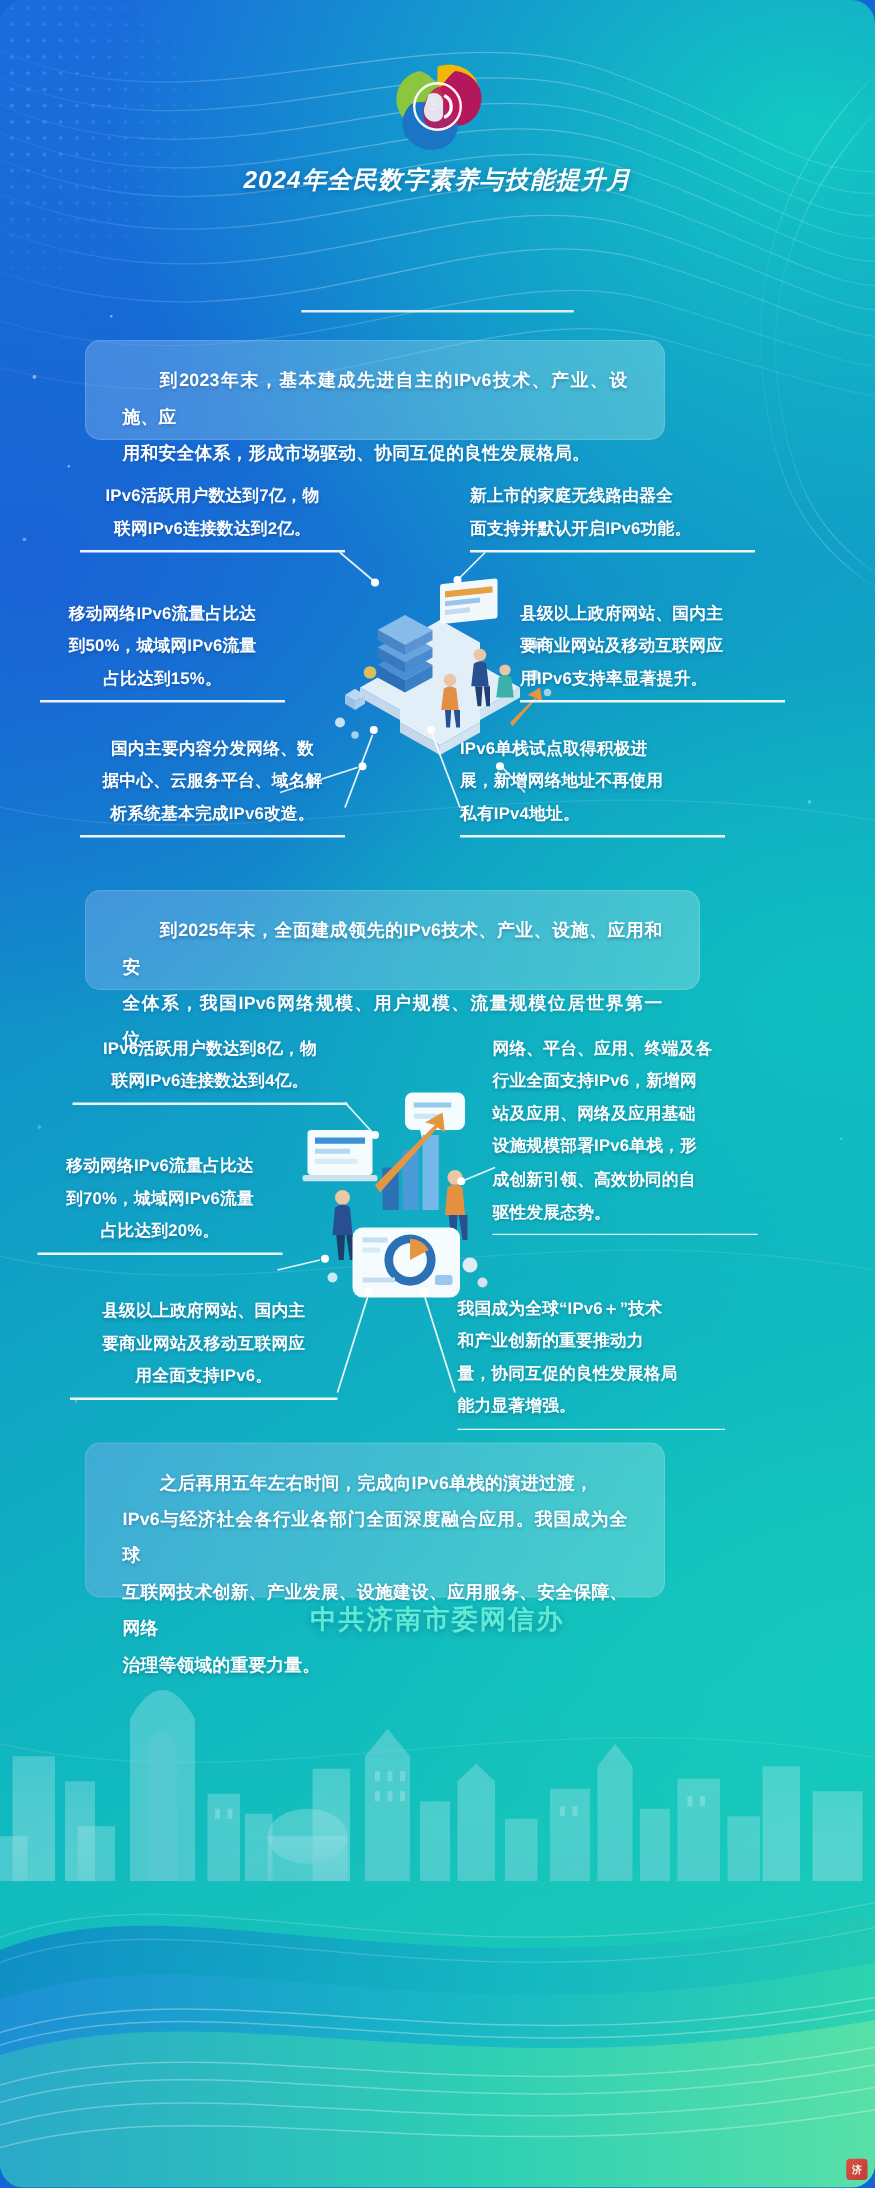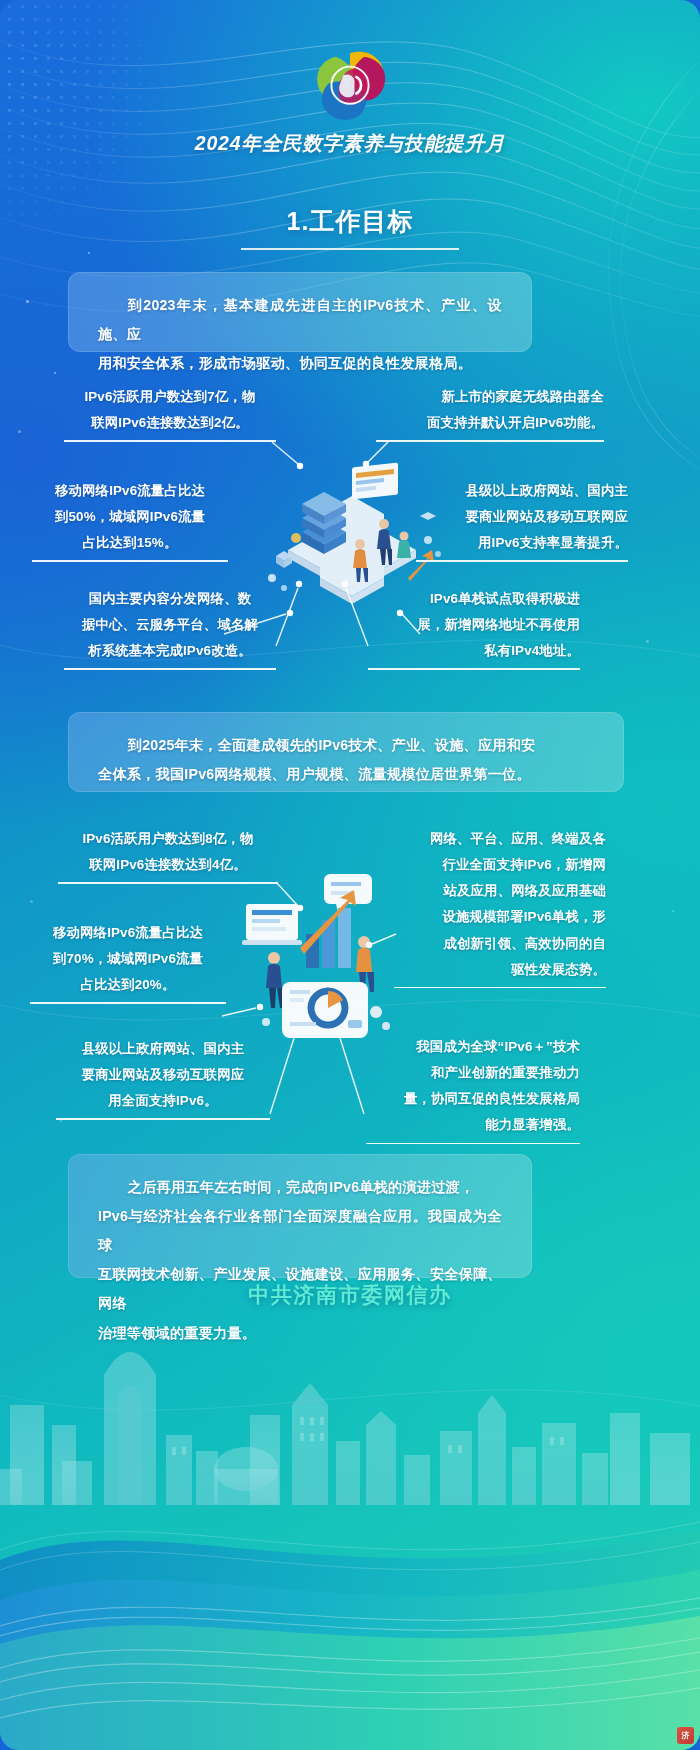--- a/index.html
+++ b/index.html
@@ -61,31 +61,31 @@
     padding:19px 30px 4px 30px;
   }
   .hl-box p{
     color:#ffffff; font-size:14.2px; font-weight:bold; line-height:2.05;
     text-align:justify; text-align-last:left; letter-spacing:.2px;
     text-shadow:0 1px 3px rgba(0,45,95,.32);
   }
   .hl-box p .ind{ padding-left:2.1em; }
 
   #hl1{ left:68px; top:272px; width:464px; height:80px; }
-  #hl2{ left:68px; top:712px; width:556px; height:80px; }
+  #hl2{ left:68px; top:712px; width:492px; height:80px; }
   #hl3{ left:68px; top:1154px; width:464px; height:124px; }
 
   
   .callout{ position:absolute; }
   .callout p{
     color:#ffffff; font-size:13.4px; font-weight:bold; line-height:1.95;
     letter-spacing:.15px; text-shadow:0 1px 3px rgba(0,45,95,.35);
   }
   .callout.left p{ text-align:center; }
-  .callout.right p{ text-align:right; }
+  .callout.right p{ text-align:left; }
   .cal-rule{ height:1.6px; background:rgba(255,255,255,.92); margin-top:4px; }
 
   
   .conn{ position:absolute; overflow:visible; }
 
   
   .illus{ position:absolute; }
 
   
   .footer-org{
@@ -172,21 +172,20 @@
         <path d="M42 31 c6 -3 12 0 13 6 l0 12 c0 5 -5 8 -11 6 -5 -2 -7 -7 -6 -12 z" opacity="0.95"></path>
         <rect x="44" y="35" width="3" height="2"></rect>
         <rect x="44" y="39" width="5" height="2"></rect>
         <rect x="44" y="43" width="3" height="2"></rect>
       </g>
       <path d="M56 32 a11 11 0 0 1 0 20" fill="none" stroke="#ffffff" stroke-width="3"></path>
     </svg>
     <div class="main-title">2024年全民数字素养与技能提升月</div>
   </div>
 
-  <div class="sec-title">1.工作目标</div>
   <div class="sec-rule"></div>
 
   <div class="hl-box" id="hl1">
     <p><span class="ind">到2023年末，基本建成先进自主的IPv6技术、产业、设施、应</span><br>
        <span>用和安全体系，形成市场驱动、协同互促的良性发展格局。</span></p>
   </div>
 
   <svg class="illus" style="left:232px; top:428px; width:240px; height:190px;" viewBox="0 0 240 190">
     <g opacity="0.95">
 

